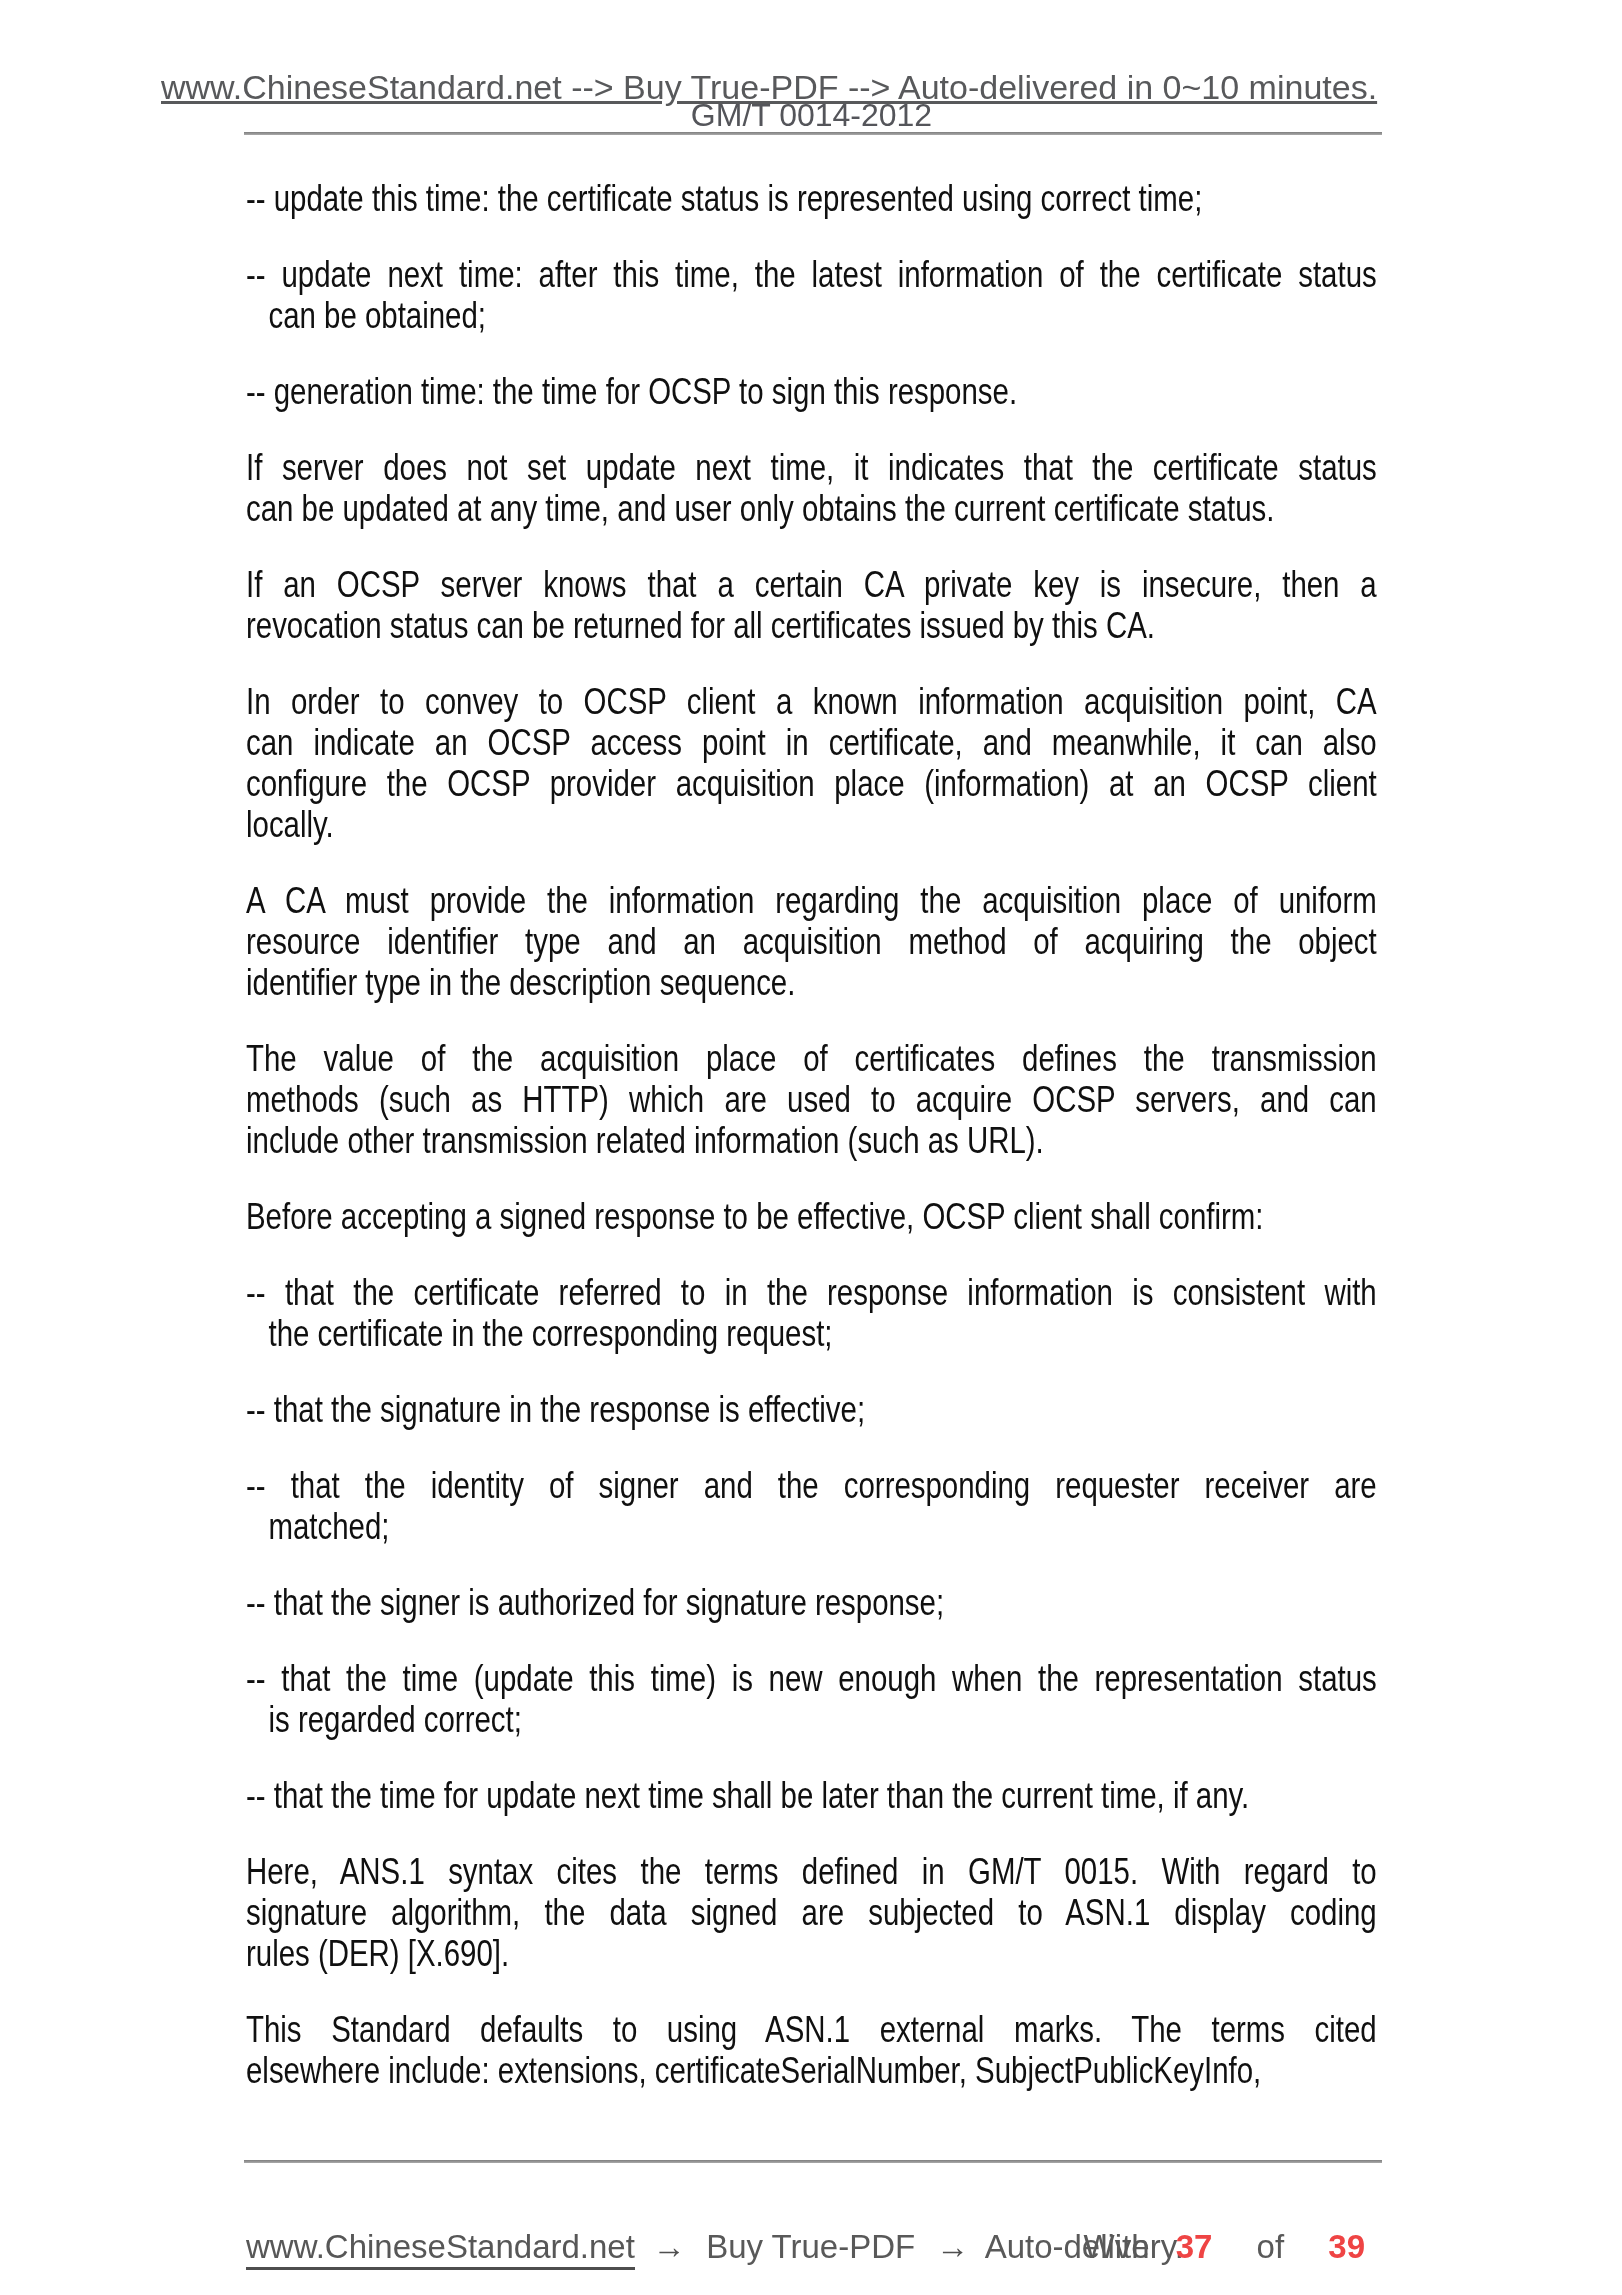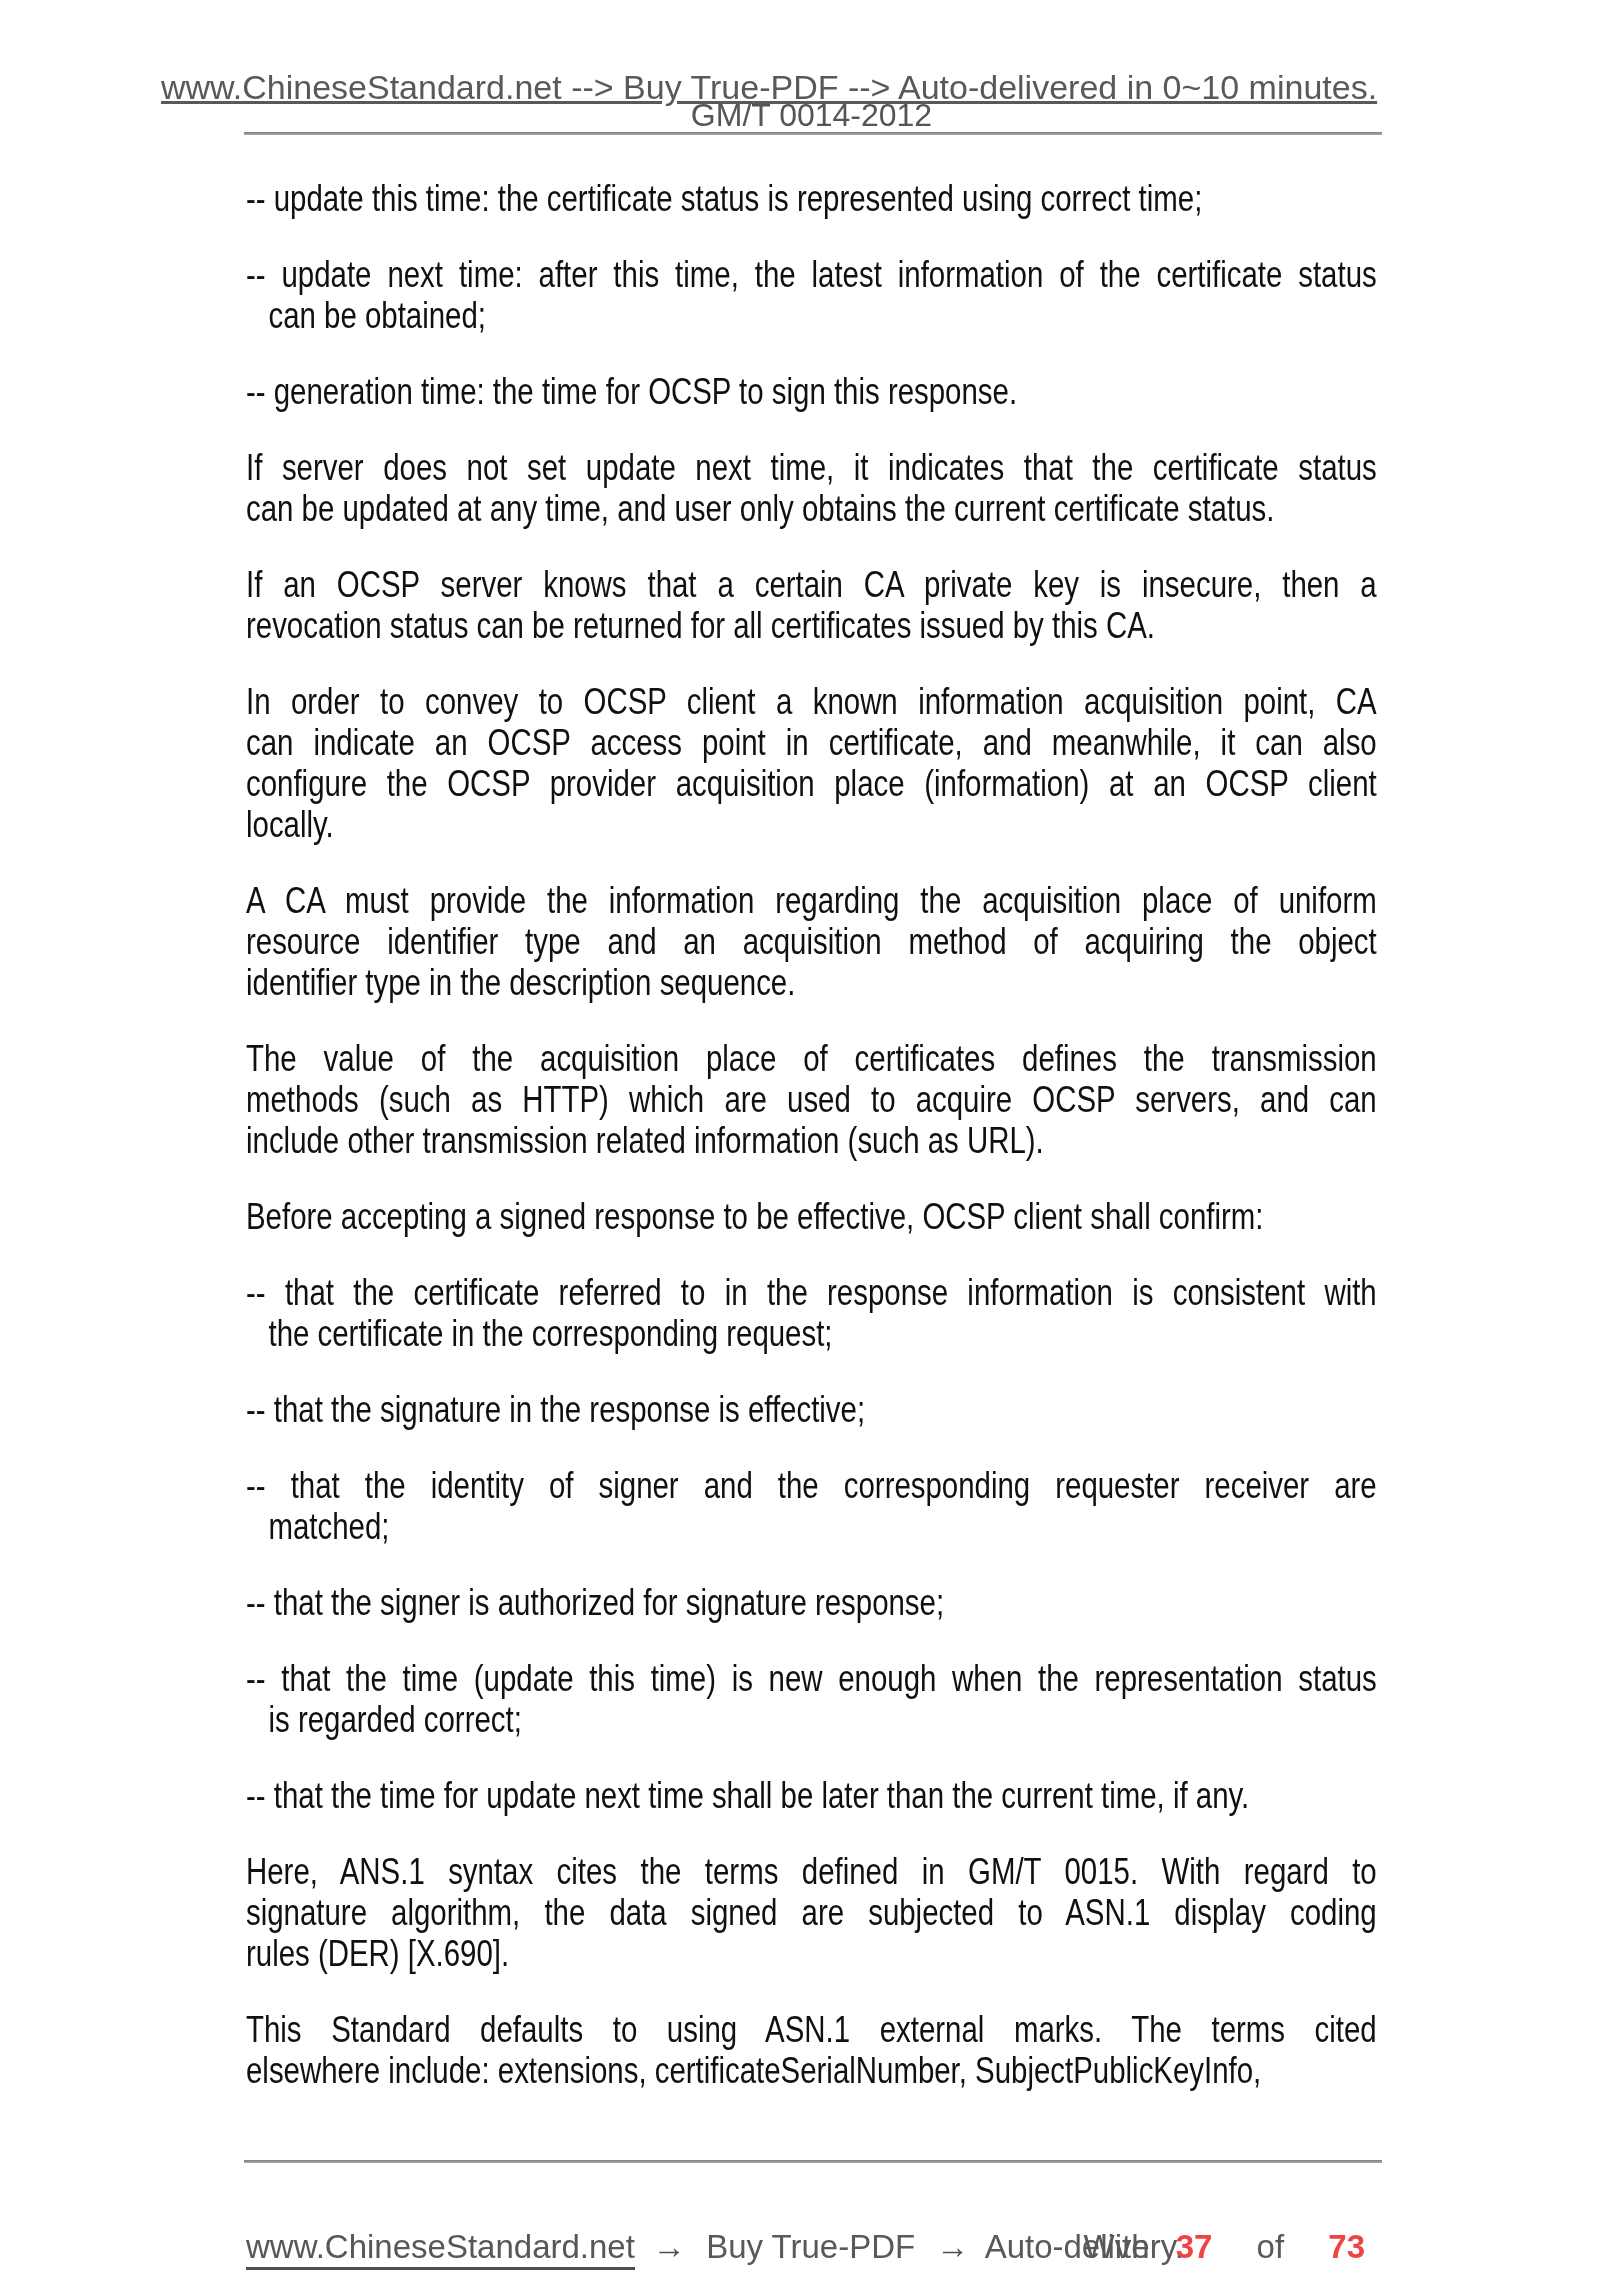--- a/index.html
+++ b/index.html
@@ -152,15 +152,15 @@
   <span class="f-arrow">→</span>
   <span class="f-sep">Buy True-PDF</span>
   <span class="f-arrow">→</span>
   <span>Auto-delivery.</span>
 </div>
 
 <div class="footer-right" style="color: rgb(89, 89, 89);">
   <span>With</span>
   <span class="pg-num">37</span>
   <span class="pg-of">of</span>
-  <span class="pg-num">73</span>
+  <span class="pg-num">39</span>
 </div>
 
 
 </body></html>

